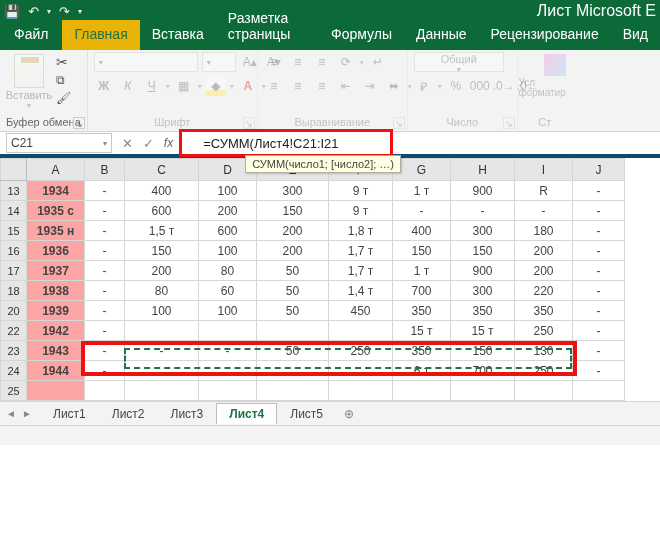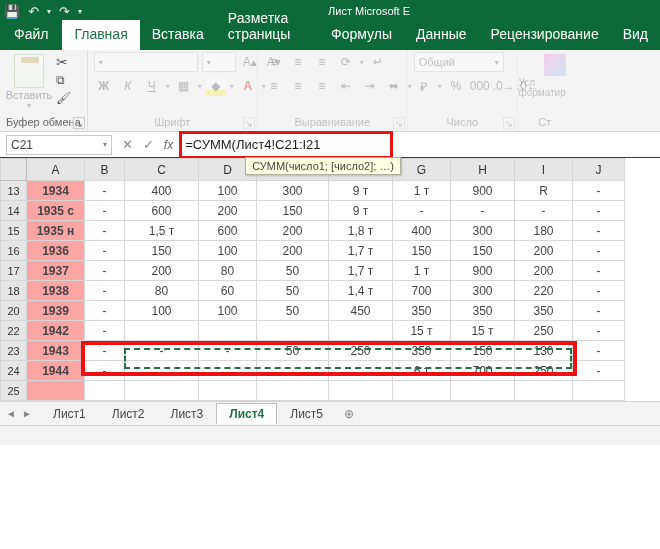--- a/index.html
+++ b/index.html
@@ -1,60 +1,60 @@
 <!DOCTYPE html>
 <html><head>
 <meta charset="utf-8">
 <style>
   * { box-sizing: border-box; font-family: "Segoe UI", Tahoma, sans-serif; }
   body { margin: 0; width: 660px; height: 549px; overflow: hidden; font-size: 12px; color: #444; background: #fff; }
 
   .titlebar { height: 22px; background: #0b6a37; color: #fff; display: flex; align-items: center; padding: 0 4px; font-size: 11px; }
   .qat { display: flex; align-items: center; gap: 8px; }
   .qat .qicon { font-size: 13px; opacity: 0.9; }
-  .title { flex: 1; text-align: center; font-size: 11px; }
+  .title { flex: 1; text-align: right; font-size: 16px; }
 
   .tabs { height: 28px; background: #0b6a37; display: flex; align-items: flex-end; color: #fff; font-size: 14px; }
   .tab { padding: 6px 12px 8px 12px; cursor: pointer; }
   .tab.file { padding-left: 14px; padding-right: 14px; }
-  .tab.active { background: #ffffff; color: #217346; }
+  .tab.active { background: #eab308; color: #217346; }
 
   .ribbon { height: 82px; background: #f3f3f3; border-bottom: 1px solid #d4d4d4; display: flex; }
   .rgroup { display: flex; flex-direction: column; border-right: 1px solid #e1e1e1; padding: 2px 6px 0 6px; position: relative; }
   .rgroup .label { text-align: center; font-size: 11px; color: #666; height: 16px; line-height: 14px; }
   .rgroup .body { flex: 1; display: flex; align-items: flex-start; }
   .dlauncher { position: absolute; right: 2px; bottom: 2px; width: 12px; height: 12px; font-size: 10px; color: #888; display: flex; align-items:center; justify-content:center; border:1px solid #ccc; }
   .dimmed { opacity: 0.35; }
 
   .clip .body { gap: 4px; }
   .paste { display: flex; flex-direction: column; align-items:center; width: 46px; }
   .paste .picn { width: 30px; height: 34px; border: 1px solid #9cc087; background: linear-gradient(#fff,#eaf4e4); position: relative; margin-top: 2px;}
   .paste .picn::before { content:""; position:absolute; top:2px; left:6px; width:18px; height:6px; background:#c6a65c; border-radius:1px;}
   .paste .plabel { font-size: 11px; margin-top: 1px; color: #444;}
   .paste .parrow { font-size: 8px; color:#666; }
   .cutcol { display:flex; flex-direction:column; gap:2px; padding-top:2px; }
   .cutcol span { font-size:14px; line-height:16px; color:#555; }
 
   .font .body, .align .body, .number .body { flex-direction: column; gap: 4px; }
   .frow { display:flex; gap:4px; align-items:center; }
   .fbox { height:20px; border:1px solid #c8c8c8; display:flex; align-items:center; padding:0 4px; font-size:11px; color:#666; background:#fff; }
-  .nbox { height:20px; border:1px solid #c8c8c8; background:#fff; width:90px; display:flex; align-items:center; padding:0 4px; font-size:11px; color:#666; justify-content:space-between; }
+  .nbox { height:20px; border:1px solid #c8c8c8; background:#fff; width:90px; display:flex; align-items:center; padding:0 4px; font-size:11px; color:#666; justify-content:space-between;flex-direction:column; }
   .ricn { width:20px; height:20px; display:inline-flex; align-items:center; justify-content:center; font-size:12px; color:#555; }
   .b { font-weight:bold; } .i { font-style:italic; } .u { text-decoration:underline; }
 
   .styles .body, .format .body { align-items:flex-start; }
   .bigbtn { display:flex; flex-direction:column; align-items:flex-end; width:42px; font-size:10px; color:#666; }
   .bigbtn .bicn { width:22px; height:22px; margin:2px 0; }
 
-  .namebar { height: 26px; display:flex; align-items:center; border-bottom:1px solid #0c4a6e; background:#fff; }
+  .namebar { height: 26px; display:flex; align-items:center; border-bottom:4px solid #0c4a6e; background:#fff; }
   .namebox { width:106px; height:20px; border:1px solid #c8c8c8; margin-left:6px; display:flex; align-items:center; justify-content:space-between; padding:0 4px; font-size:12px; background:#fff; }
   .fxbtns { display:flex; align-items:center; gap:10px; margin:0 10px; color:#888; font-size:13px; }
   .fx { font-style:italic; font-size:12px; color:#666; }
   .fbar-wrap { position:relative; flex:1; }
-  .fbar { height:20px; border:none; outline:none; width:100%; padding:0 2px; font-size:13px; color:#222; box-sizing:border-box; }
+  .fbar { height:20px; border:none; outline:none; width:100%; padding:0 20px; font-size:13px; color:#222; box-sizing:border-box; }
   .fbar-red { position:absolute; left:-4px; top:-4px; width:214px; height:28px; border:3px solid #e11; pointer-events:none; }
   .tooltip { position:absolute; left:62px; top:22px; background:#ffffe1; border:1px solid #b0b0a0; font-size:11px; padding:2px 6px; white-space:nowrap; box-shadow:1px 1px 2px rgba(0,0,0,0.2); z-index:5; }
 
   .grid { position:relative; overflow:hidden; }
   table { border-collapse:collapse; table-layout:fixed; }
   th, td { border:1px solid #d6d6d6; height:20px; font-size:12px; text-align:center; padding:0 4px; }
   th { background:#e6e6e6; font-weight:normal; color:#333; }
   .corner { width:26px; height:22px; background:#e6e6e6; border-right:1px solid #bdbdbd; border-bottom:1px solid #bdbdbd; }
   .rowh { width:26px; background:#e6e6e6; color:#333; font-size:11px; }
   .colh { height:22px; }

